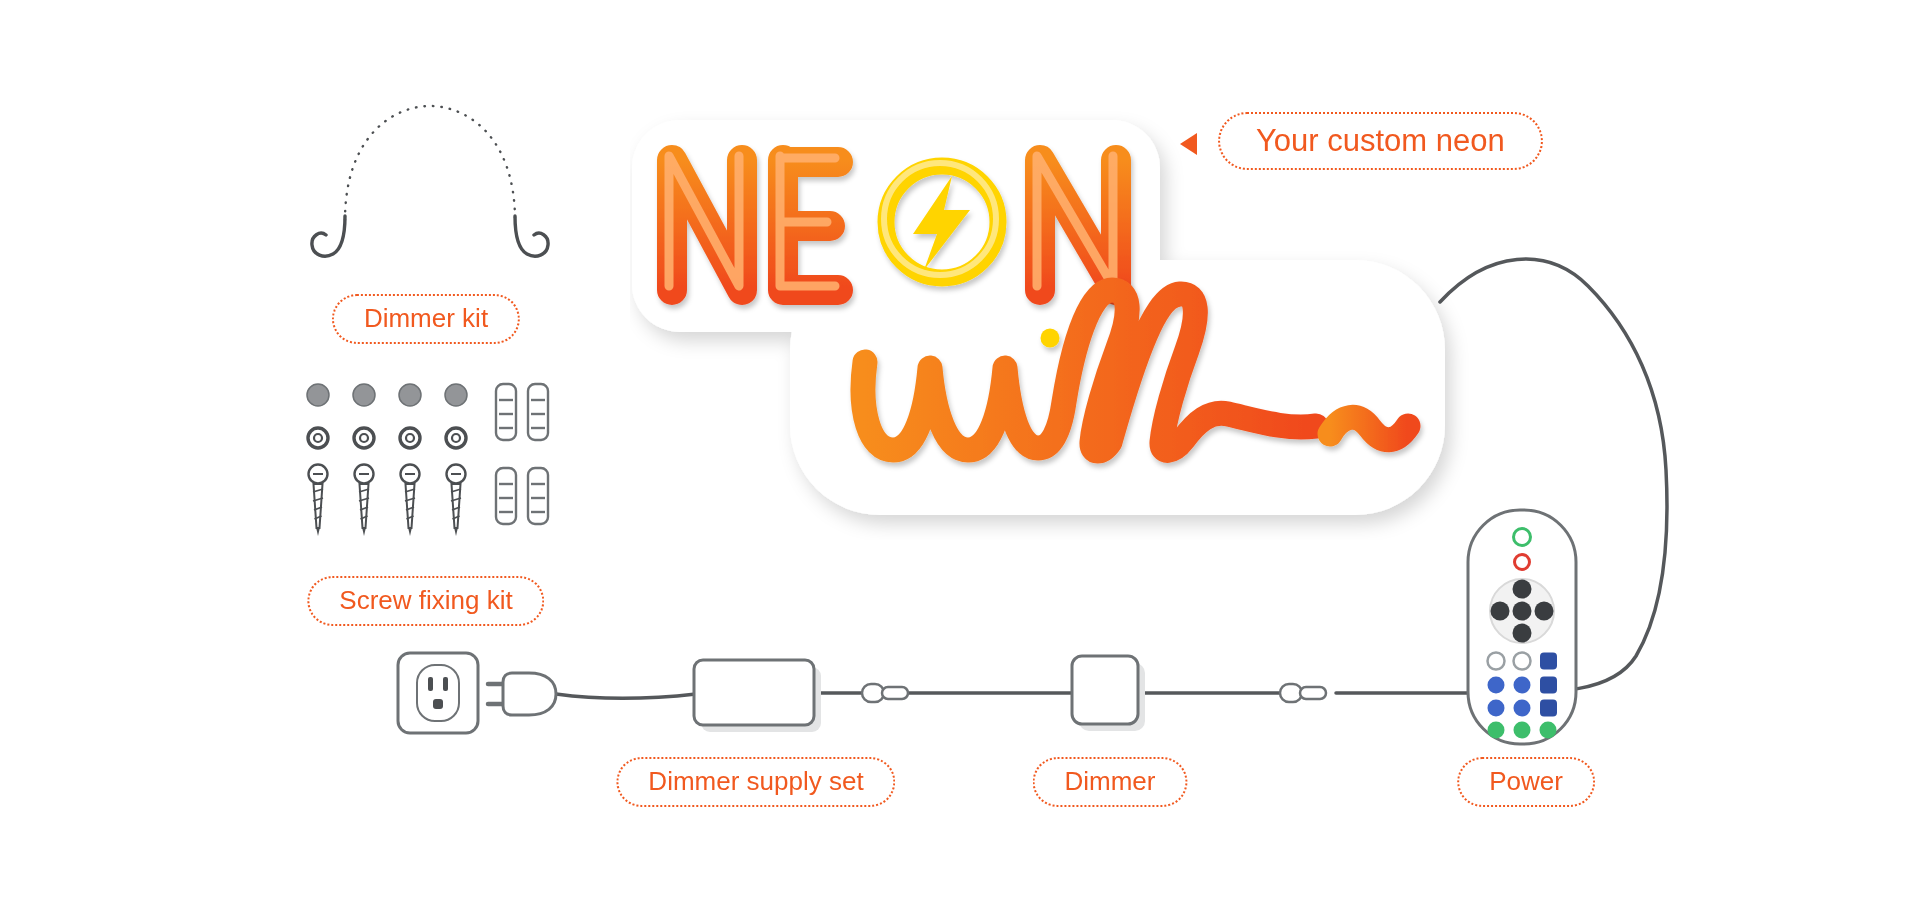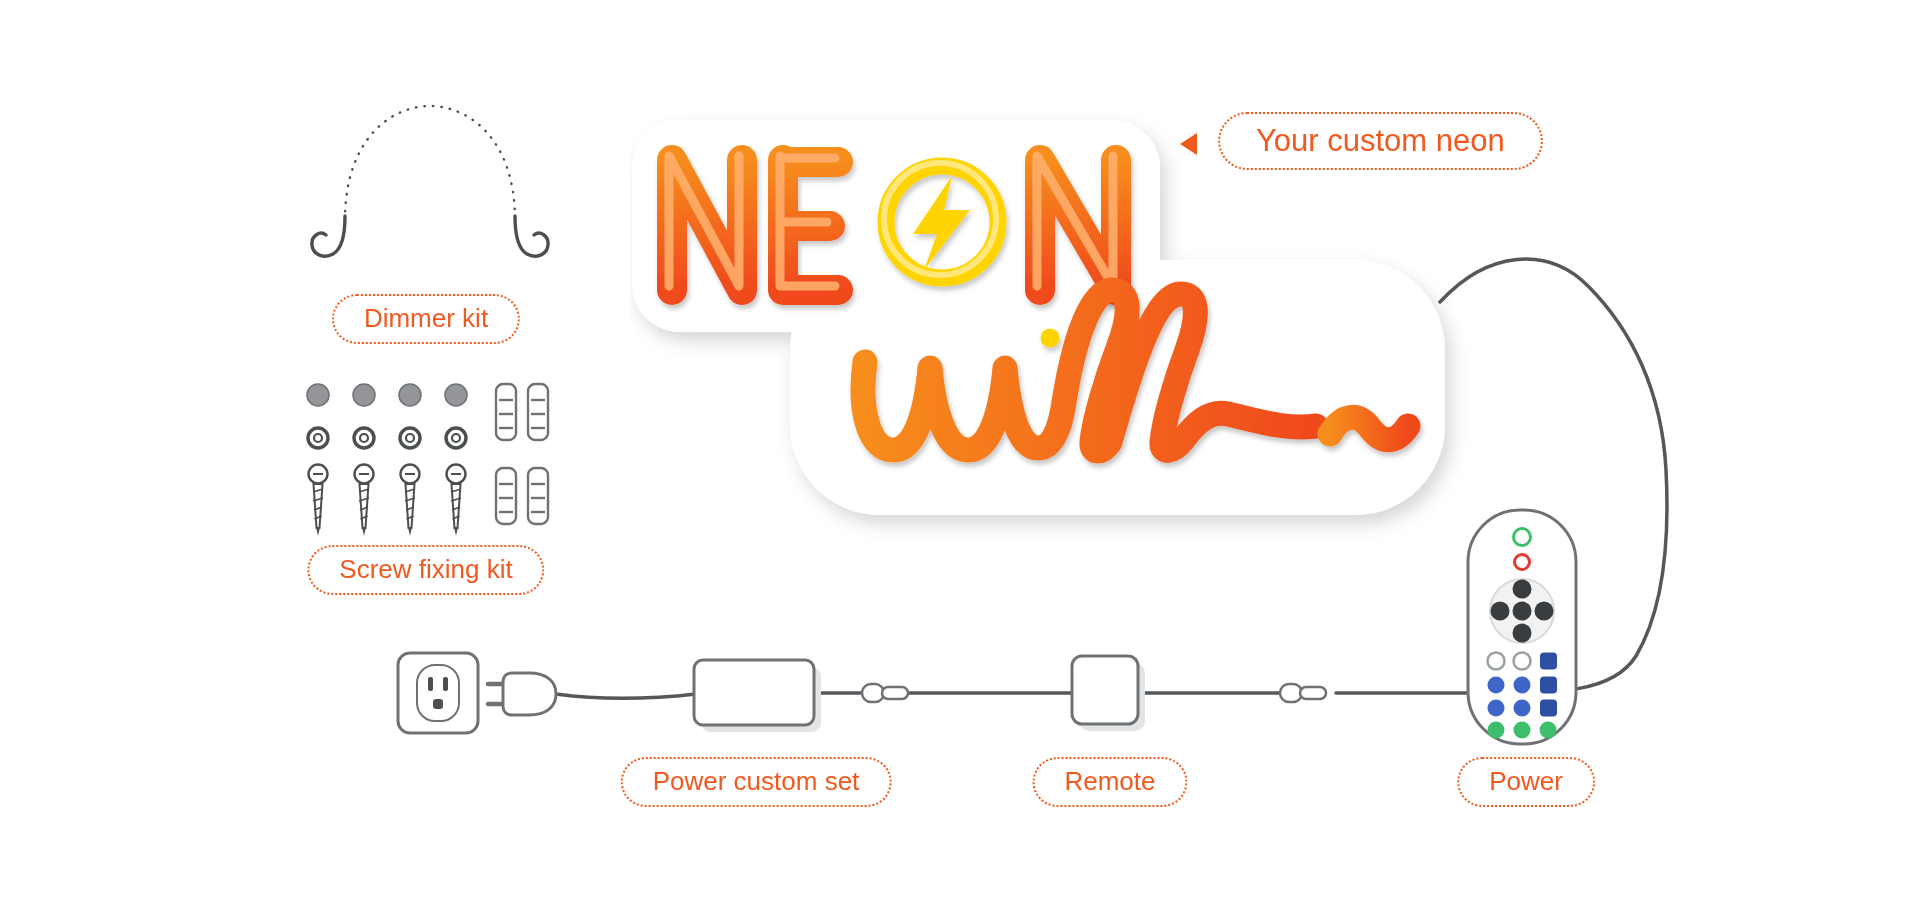--- a/index.html
+++ b/index.html
@@ -265,19 +265,19 @@
     <circle cx="62" cy="225" r="8.5" fill="#3DBE6B"></circle>
     <circle cx="88" cy="225" r="8.5" fill="#3DBE6B"></circle>
   </g>
 </svg>
 
 <div class="tri" style="left:1180px;top:133px"></div>
 <div class="pill lg" style="left:1218px;top:112px">Your custom neon</div>
 
 <div class="pill" style="left:426px;top:294px">Dimmer kit</div>
 
-<div class="pill" style="left:426px;top:545px">Screw fixing kit</div>
-
-<div class="pill" style="left:756px;top:757px">Power custom set</div>
-
-<div class="pill" style="left:1110px;top:757px">Remote</div>
+<div class="pill" style="left:426px;top:576px">Screw fixing kit</div>
+
+<div class="pill" style="left:756px;top:757px">Dimmer supply set</div>
+
+<div class="pill" style="left:1110px;top:757px">Dimmer</div>
 
 <div class="pill" style="left:1526px;top:757px">Power</div>
 
 </body></html>

